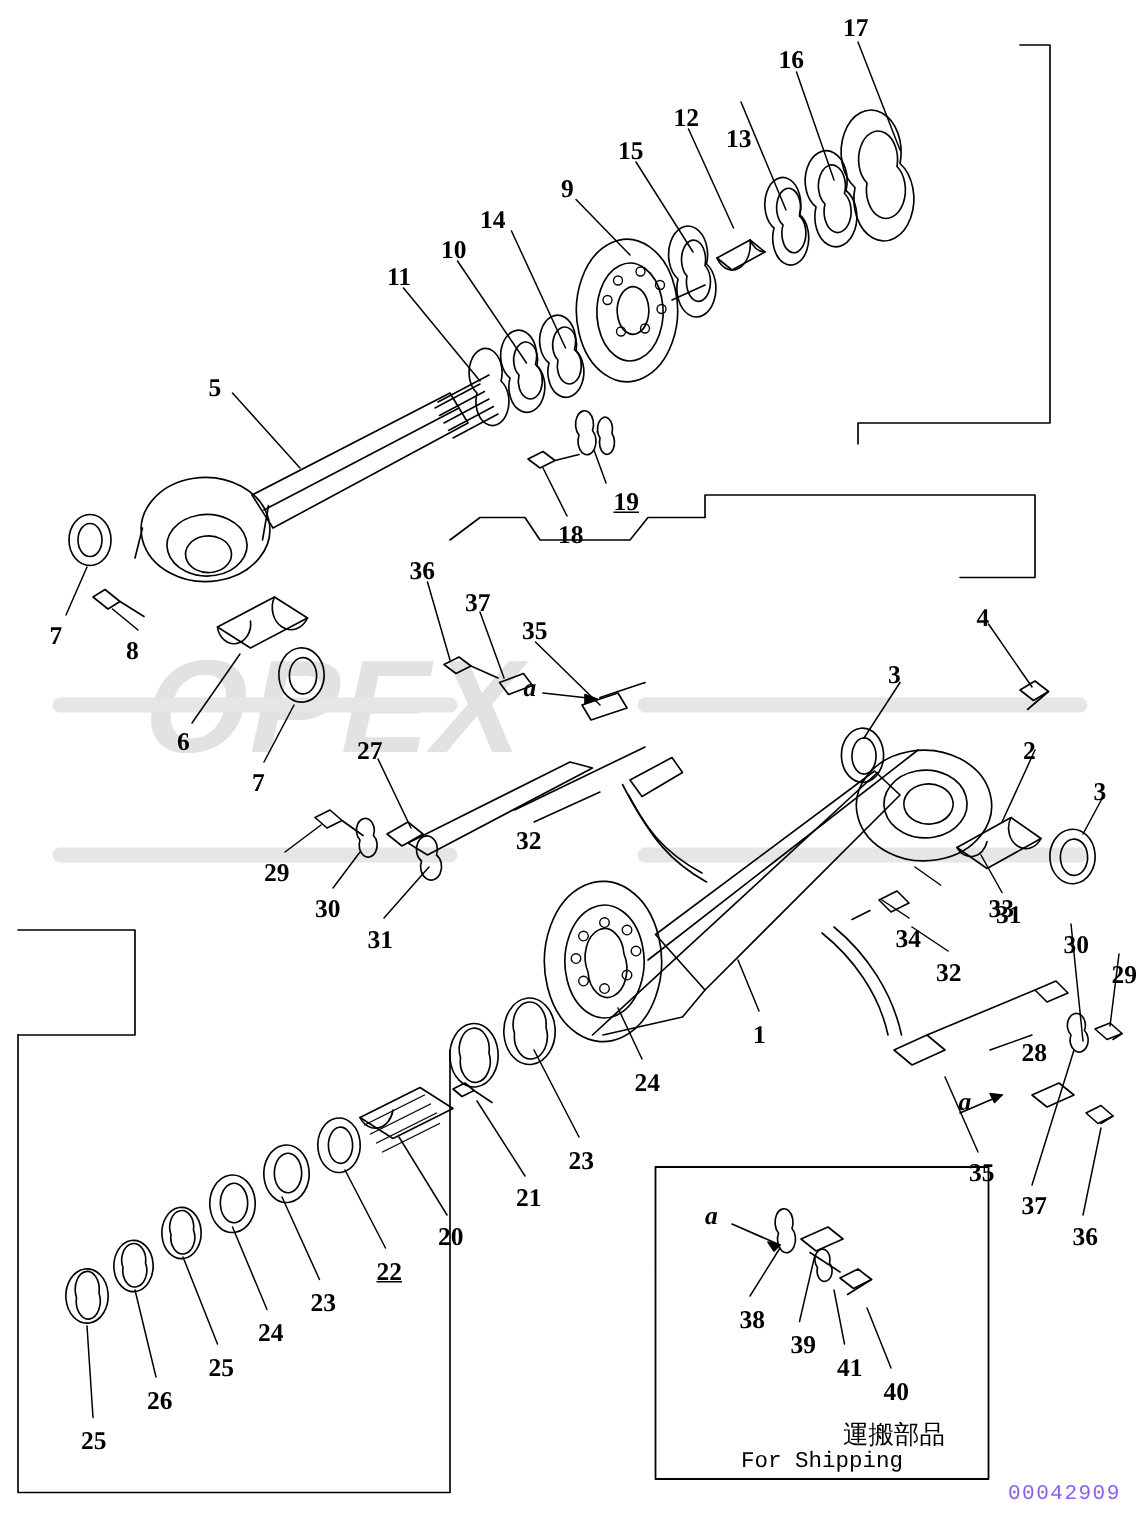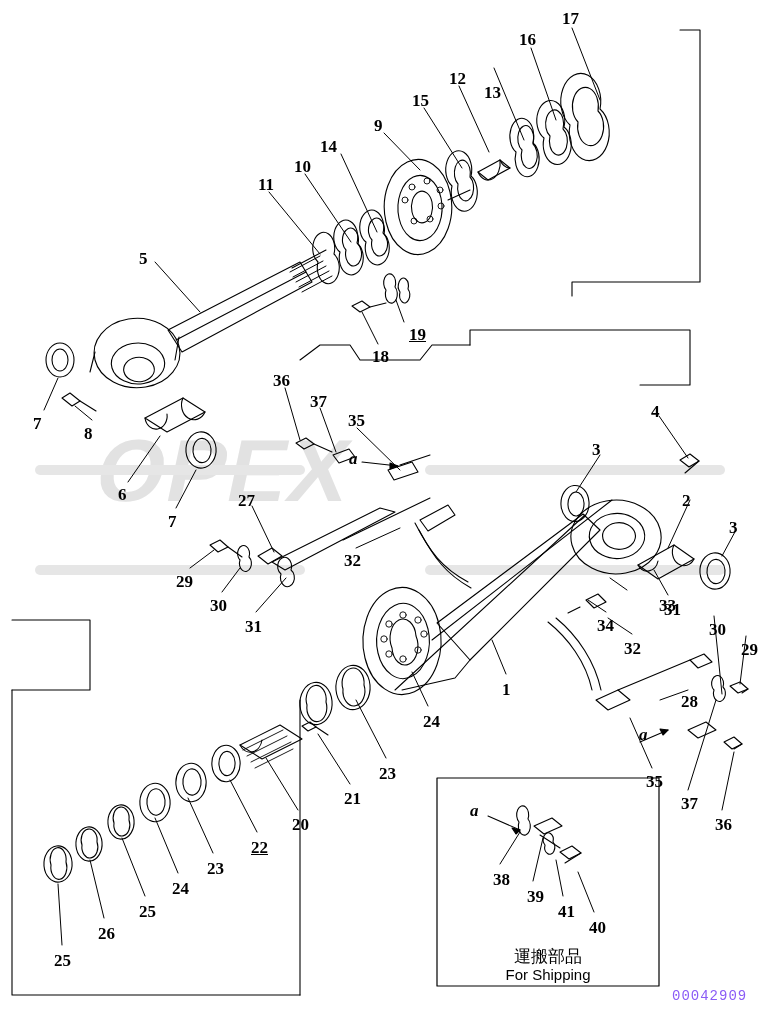--- a/index.html
+++ b/index.html
@@ -3,24 +3,24 @@
 <meta charset="utf-8">
 <style>
   html,body{margin:0;padding:0;background:#ffffff;}
   body{width:759px;height:1009px;position:relative;overflow:hidden;
        font-family:"Liberation Serif",serif;color:#000;}
   #root{position:absolute;left:0;top:0;width:759px;height:1009px;}
   svg#art{position:absolute;left:0;top:0;width:759px;height:1009px;}
   .lbl{position:absolute;font-family:"Liberation Serif",serif;font-weight:bold;
        font-size:17px;color:#000;line-height:1;white-space:nowrap;}
   .lbl.ital{font-style:italic;font-weight:bold;font-size:17px;}
-  .cap{position:absolute;font-family:Liberation Sans, sans-serif;font-size:15px;
+  .cap{position:absolute;font-family:Liberation Mono, monospace;font-size:15px;
        color:#000;text-align:center;white-space:nowrap;}
   .capjp{position:absolute;font-family:"DejaVu Sans",sans-serif;font-size:17px;
-       color:#000;text-align:center;white-space:nowrap;}
+       color:#000;text-align:center;white-space:nowrap;padding-left:48px;}
   .code{position:absolute;font-family:Liberation Mono, monospace;font-size:14px;
        letter-spacing:1px;color:#8b5cf6;}
   .wm{position:absolute;font-family:"Liberation Sans",sans-serif;font-weight:bold;
       color:#e2e2e2;font-size:88px;letter-spacing:2px;user-select:none;}
 </style>
 </head>
 <body>
 
 <div id="root">
 

